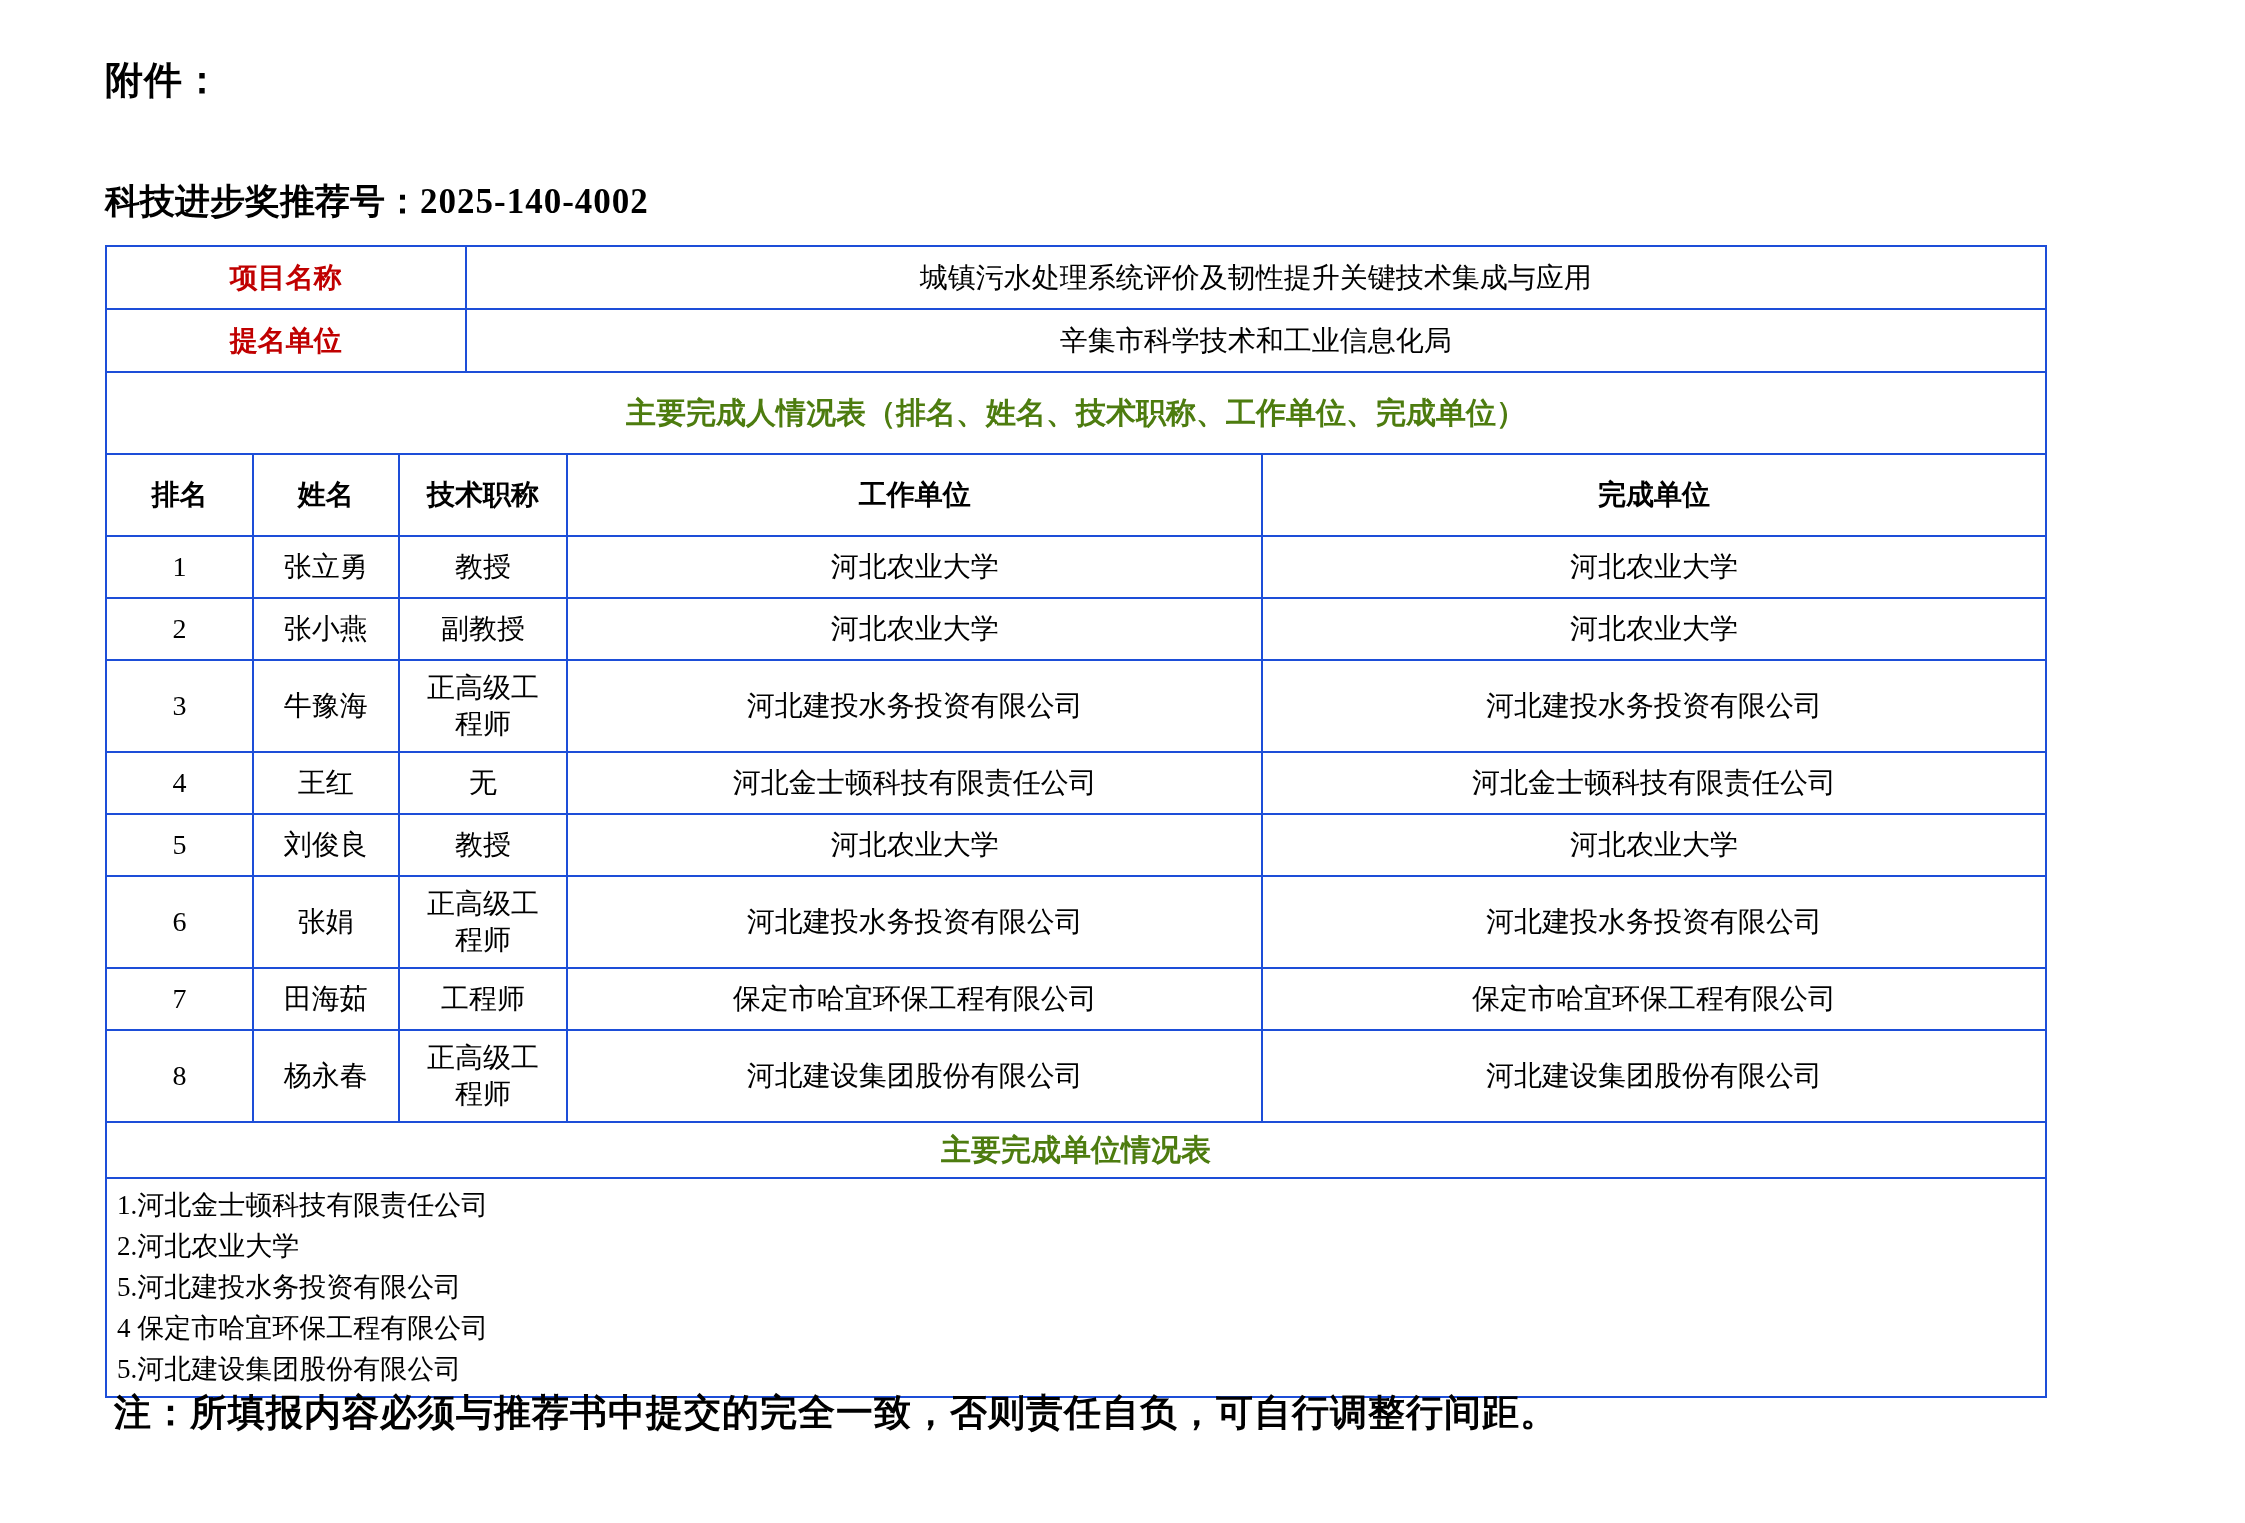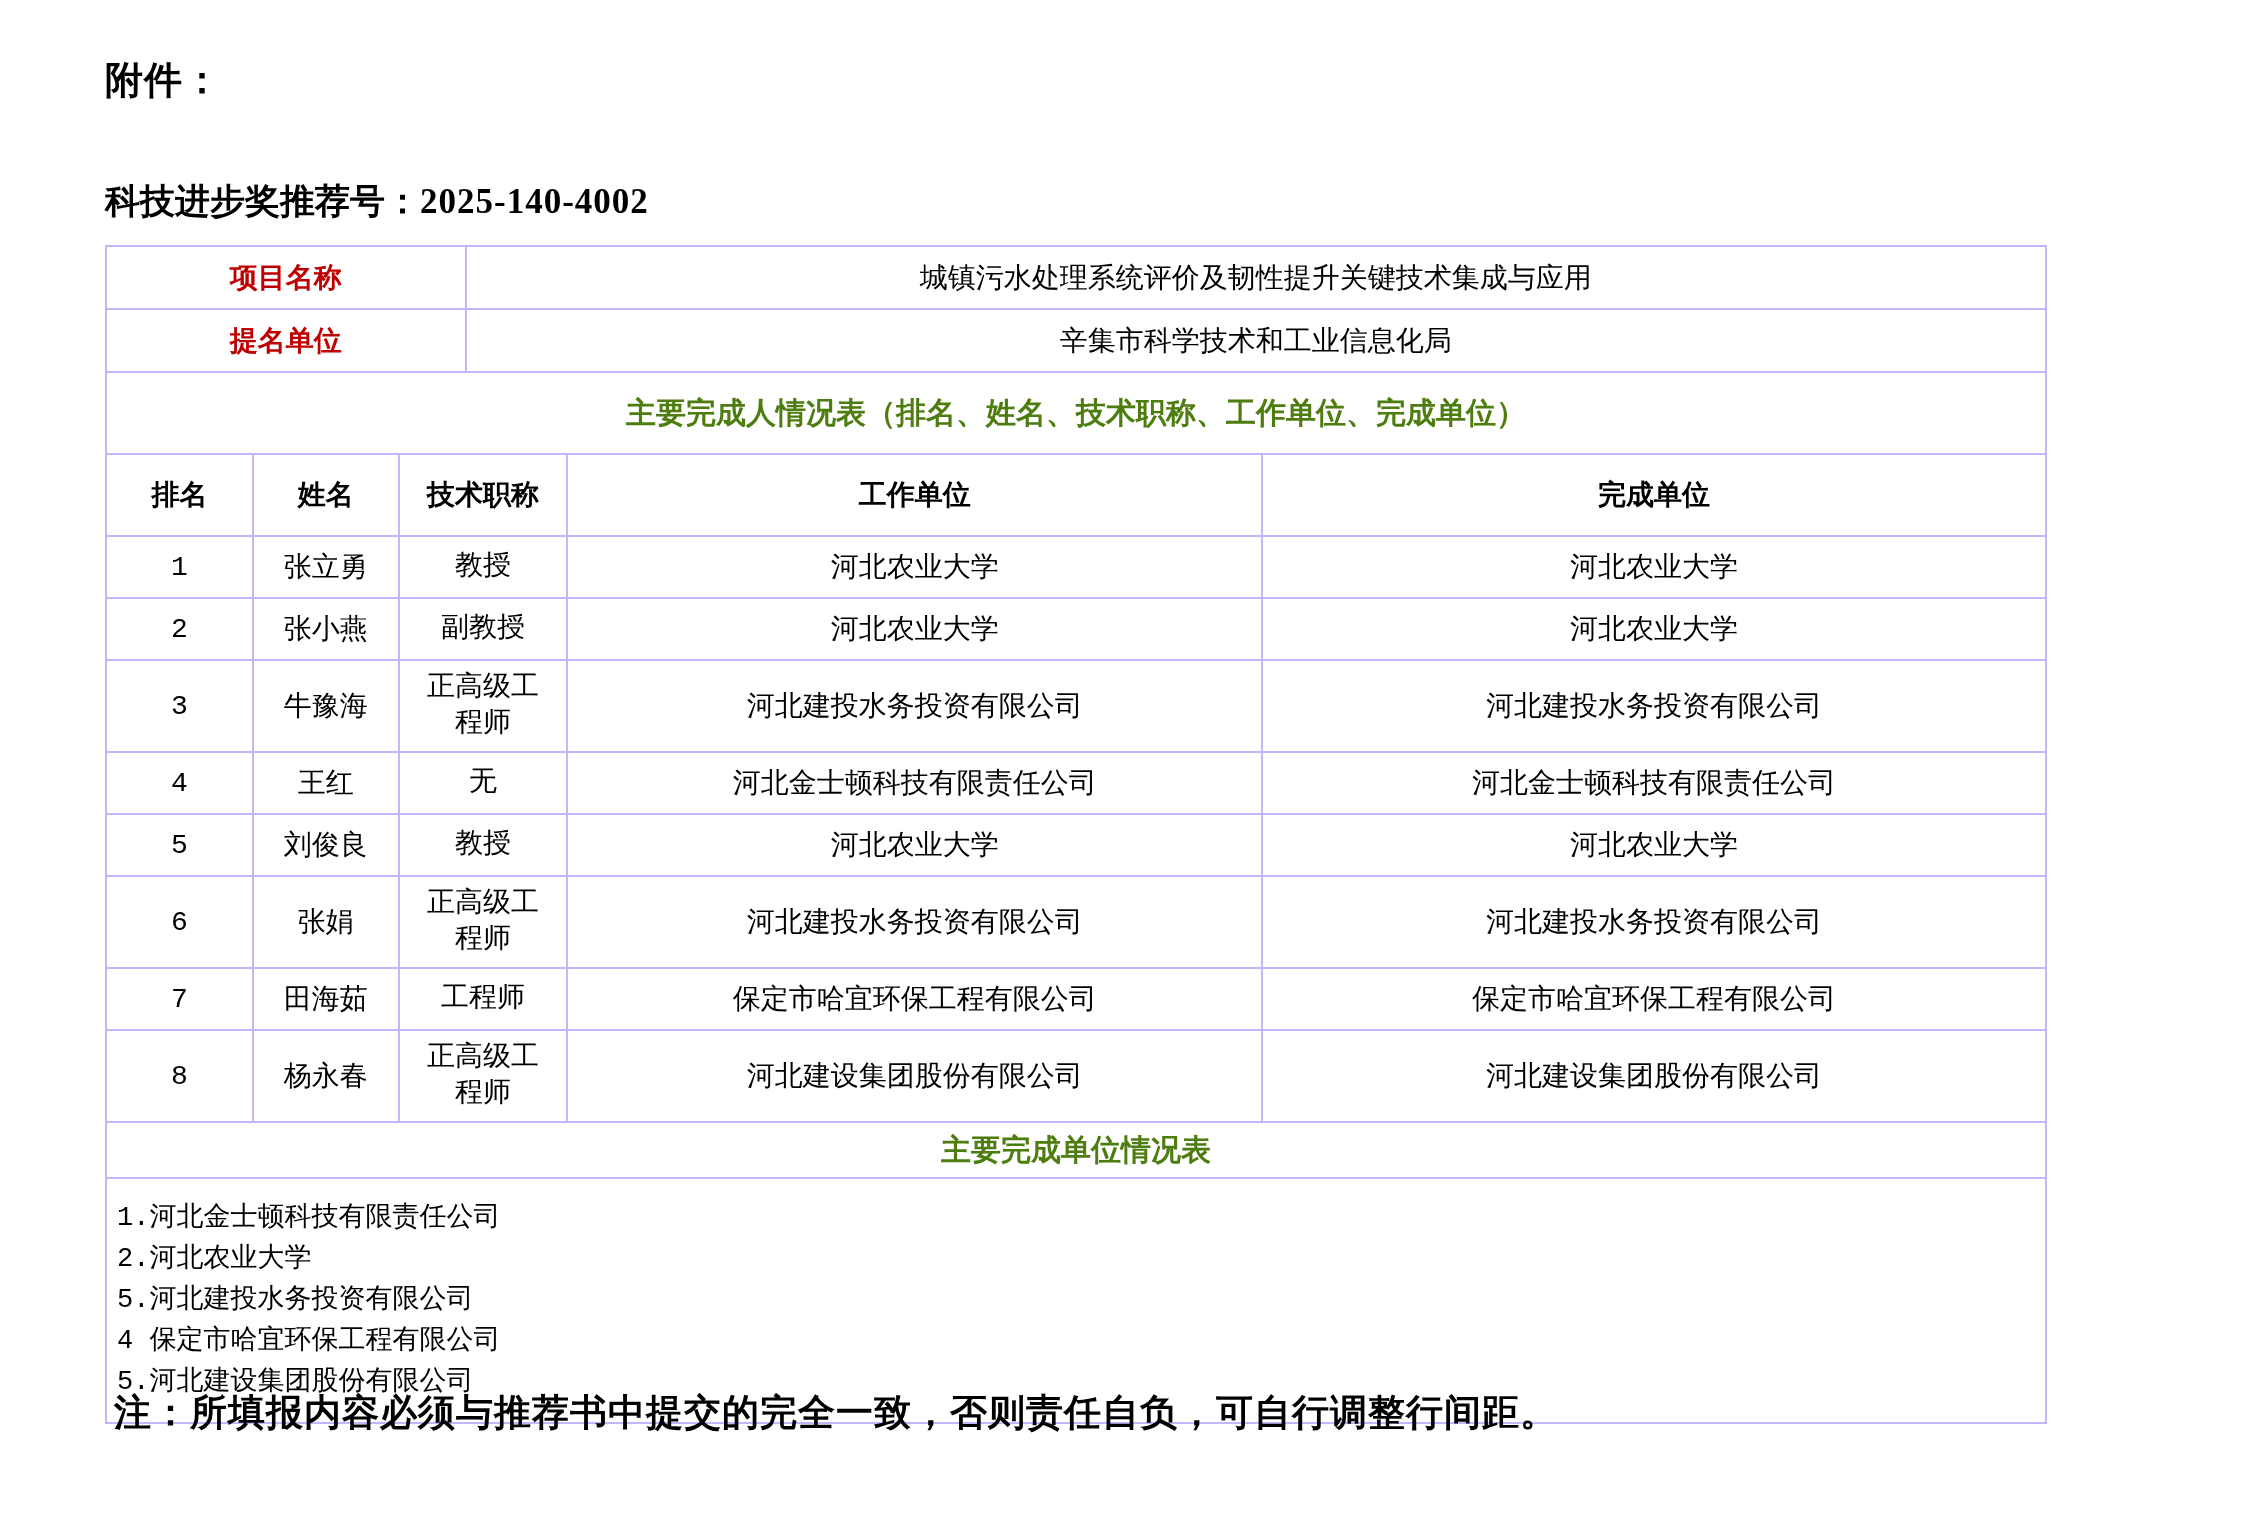--- a/index.html
+++ b/index.html
@@ -24,45 +24,44 @@
   .recline .rec-number { font-family: "Liberation Serif", "DejaVu Serif", serif; letter-spacing: 1px; }
 
   table.main {
     position: absolute; left: 105px; top: 245px;
     width: 1942px;
     border-collapse: collapse;
     table-layout: fixed;
     font-size: 28px;
   }
   table.main td {
-    border: 2px solid #c4b5fd;
+    border: 2px solid #1d4ed8;
     text-align: center;
     vertical-align: middle;
     padding: 2px 6px;
-    font-family: Liberation Mono, monospace;
   }
   col.c1 { width: 7.57%; }
   col.c2 { width: 7.52%; }
   col.c3 { width: 3.45%; }
   col.c4 { width: 5.25%; }
   col.c5 { width: 35.79%; }
   col.c6 { width: 40.42%; }
 
   tr.r-top    td { height: 63px; }
   tr.r-title  td { height: 82px; }
   tr.r-head   td { height: 82px; font-weight: bold; }
   tr.r-norm   td { height: 62px; }
   tr.r-tall   td { height: 92px; }
   tr.r-title2 td { height: 56px; border-radius: 20px; }
   tr.r-units  td { height: 200px; }
 
   .red-label   { color: #C00000; font-weight: bold; }
   .red-title   { color: #4d7c0f; font-weight: bold; font-size: 30px; margin-top: 19px; }
   .jobtitle    { white-space: pre-line; line-height: 1.3; }
-  .units-cell  { text-align: left !important; vertical-align: top !important; padding: 19px 10px !important; }
+  .units-cell  { text-align: left !important; vertical-align: top !important; padding: 6px 10px !important; }
   .units-cell .unit-line { font-size: 27px; line-height: 1.52; text-align: left; }
 
   .footnote {
     position: absolute; left: 105px; top: 1388px;
     font-weight: bold; font-size: 37px;
     letter-spacing: 1px;
     margin-left: 9px;
   }
 </style>
 </head>

